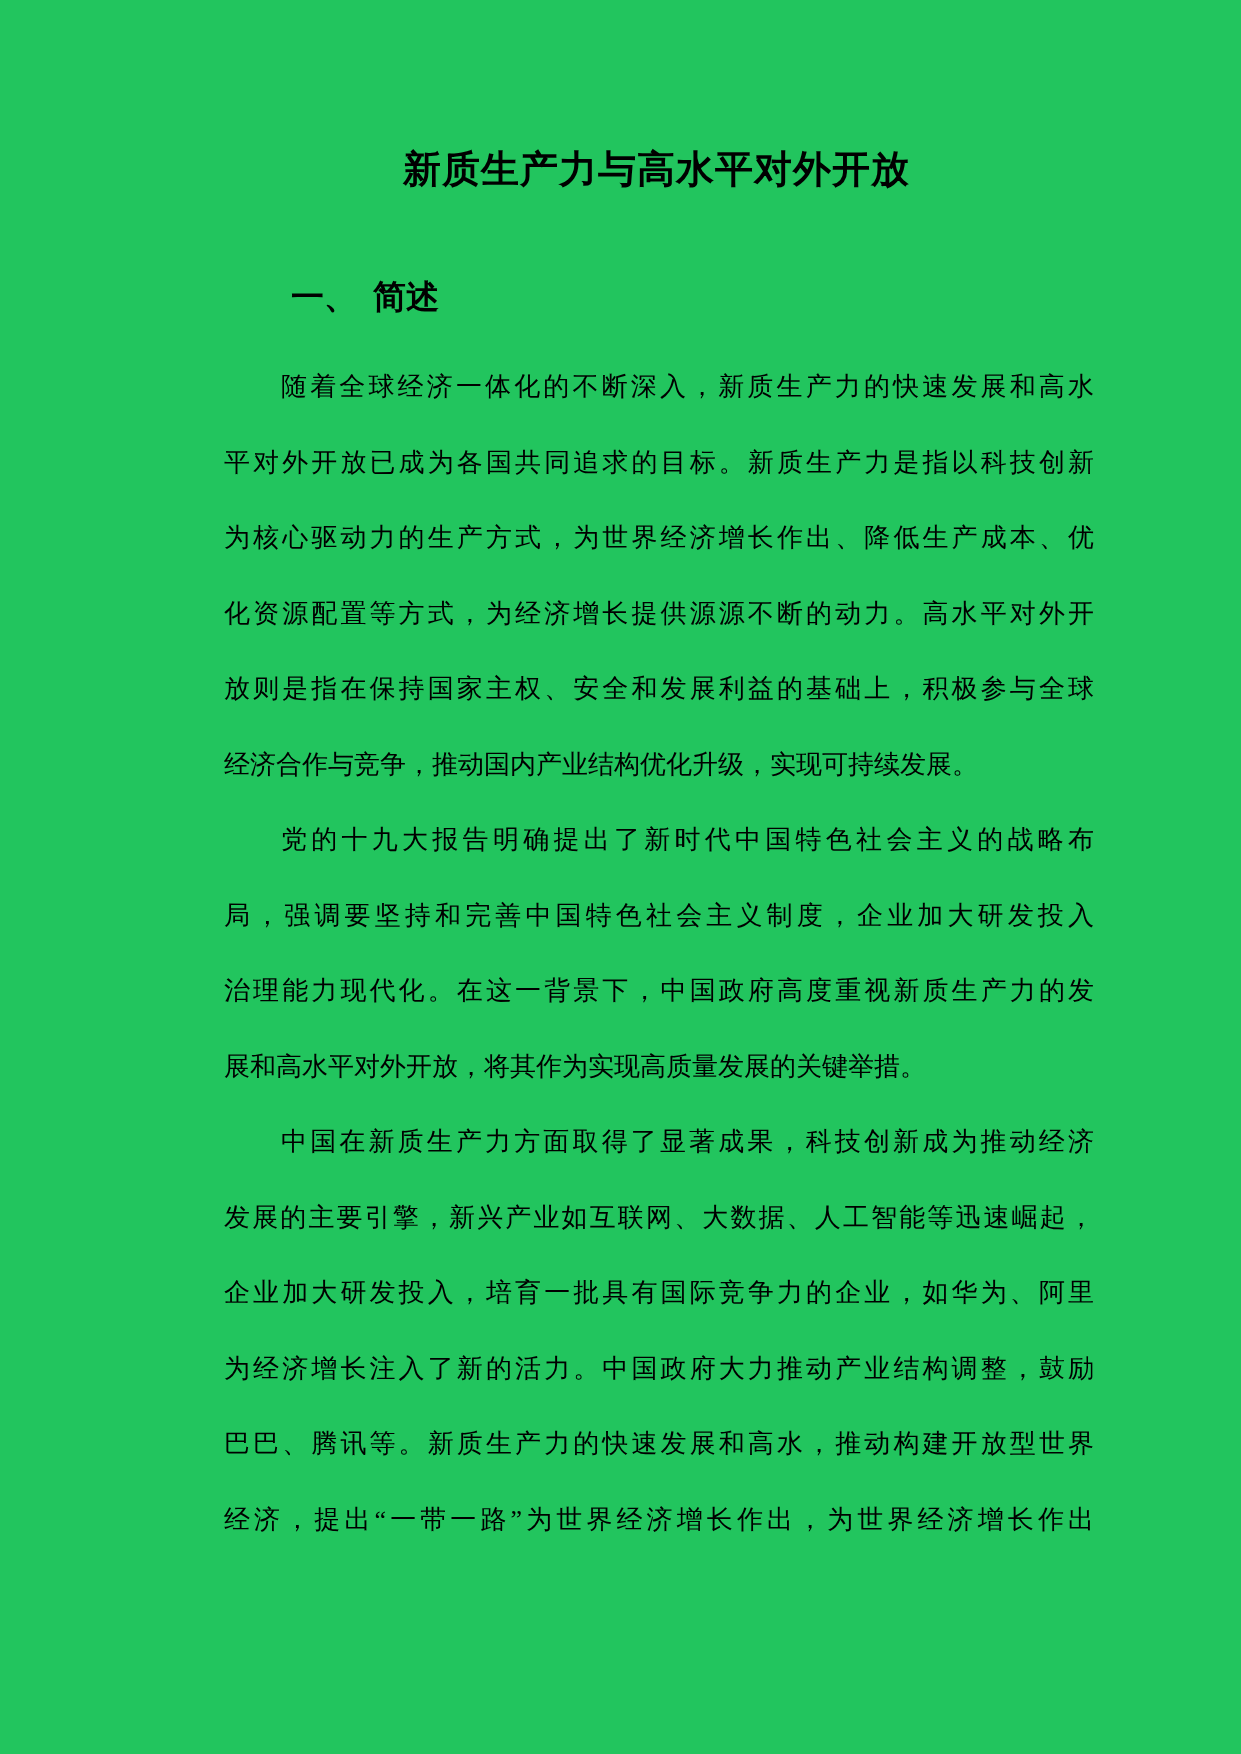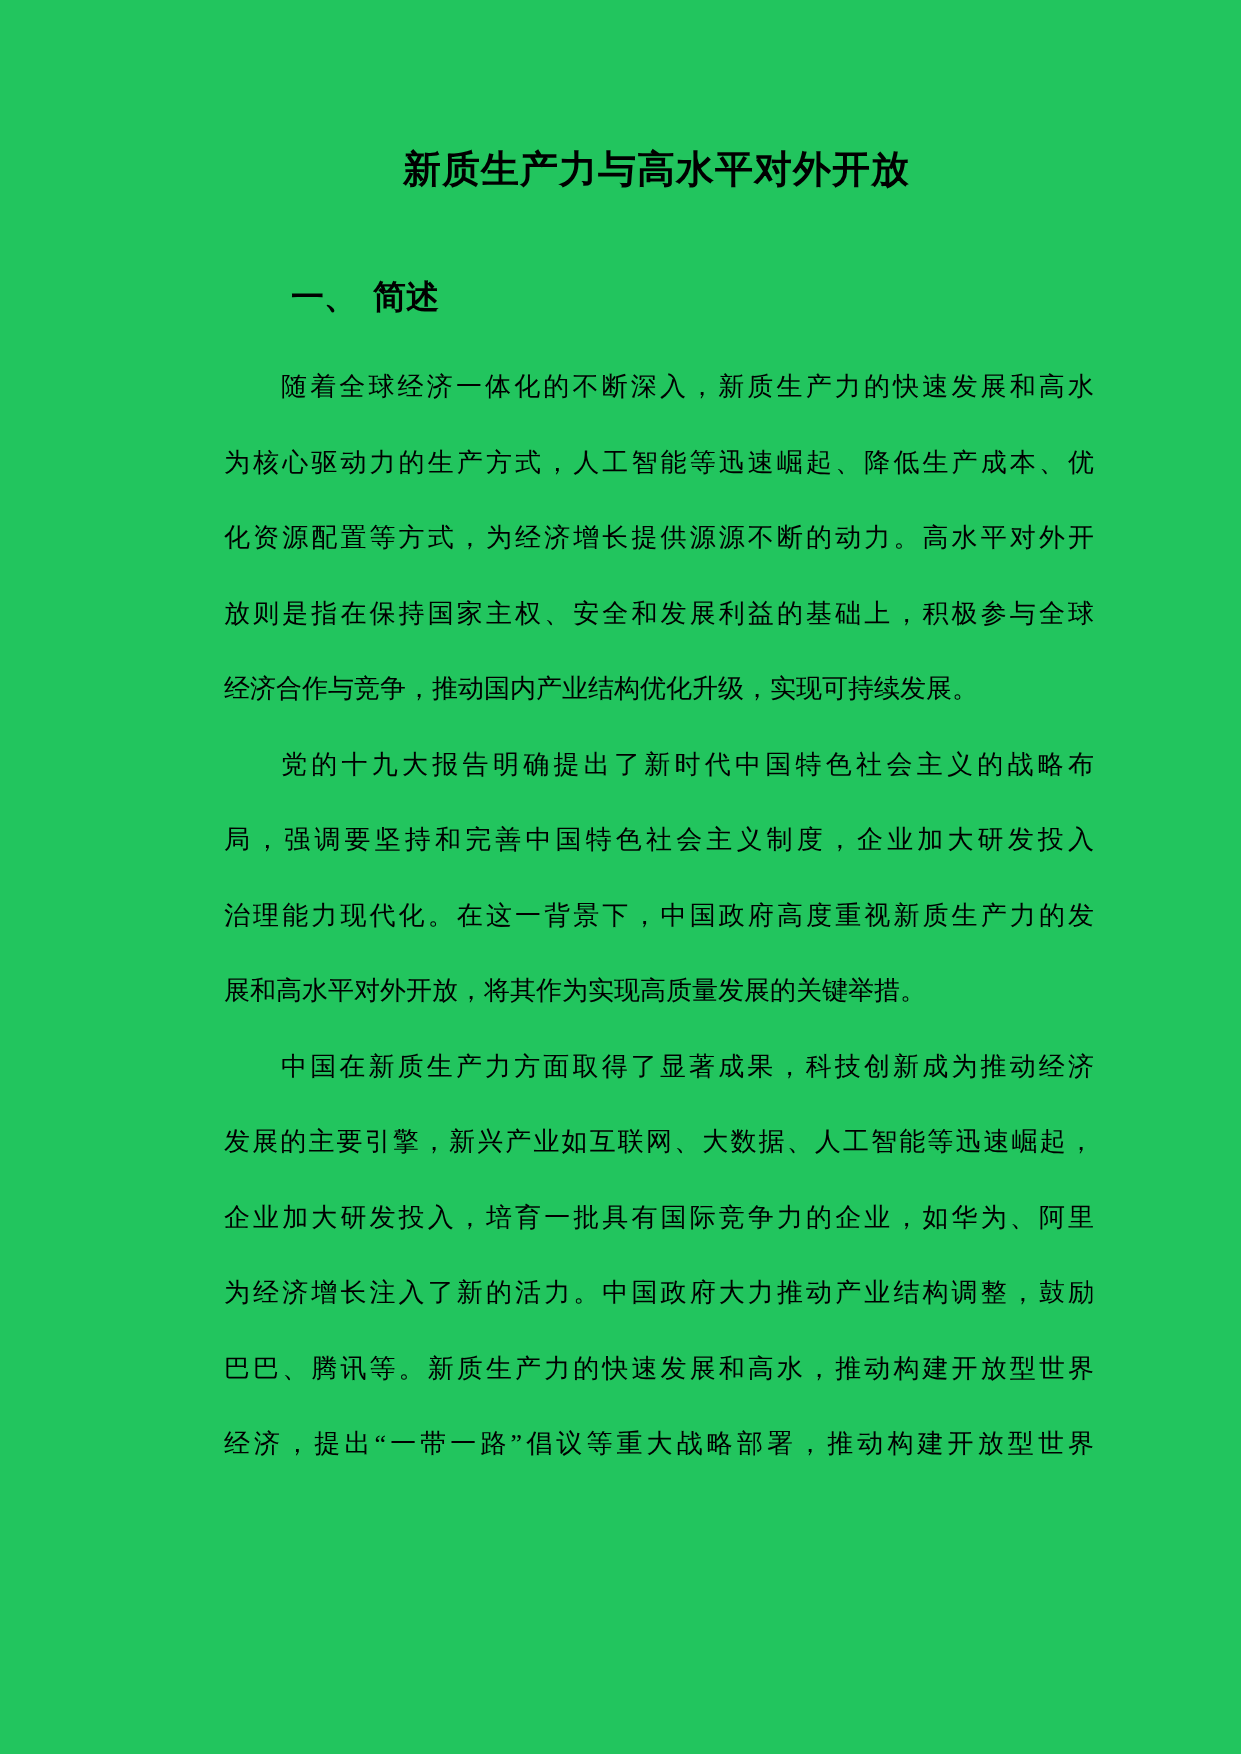--- a/index.html
+++ b/index.html
@@ -69,37 +69,38 @@
   <div class="doc-title">新质生产力与高水平对外开放</div>
 
   <div class="section-heading">
     <span class="heading-number">一、</span><span class="heading-label">简述</span>
   </div>
 
   <div class="body-text">
 
     <div class="paragraph">
       <div class="ln fi">随着全球经济一体化的不断深入，新质生产力的快速发展和高水</div>
-      <div class="ln">为核心驱动力的生产方式，人工智能等迅速崛起、降低生产成本、优</div>
+      <div class="ln">平对外开放已成为各国共同追求的目标。新质生产力是指以科技创新</div>
+      <div class="ln">为核心驱动力的生产方式，为世界经济增长作出、降低生产成本、优</div>
       <div class="ln">化资源配置等方式，为经济增长提供源源不断的动力。高水平对外开</div>
       <div class="ln">放则是指在保持国家主权、安全和发展利益的基础上，积极参与全球</div>
       <div class="ln pl">经济合作与竞争，推动国内产业结构优化升级，实现可持续发展。</div>
     </div>
 
     <div class="paragraph">
       <div class="ln fi">党的十九大报告明确提出了新时代中国特色社会主义的战略布</div>
       <div class="ln">局，强调要坚持和完善中国特色社会主义制度，企业加大研发投入</div>
       <div class="ln">治理能力现代化。在这一背景下，中国政府高度重视新质生产力的发</div>
       <div class="ln pl">展和高水平对外开放，将其作为实现高质量发展的关键举措。</div>
     </div>
 
     <div class="paragraph">
       <div class="ln fi">中国在新质生产力方面取得了显著成果，科技创新成为推动经济</div>
       <div class="ln">发展的主要引擎，新兴产业如互联网、大数据、人工智能等迅速崛起，</div>
       <div class="ln">企业加大研发投入，培育一批具有国际竞争力的企业，如华为、阿里</div>
       <div class="ln">为经济增长注入了新的活力。中国政府大力推动产业结构调整，鼓励</div>
       <div class="ln">巴巴、腾讯等。新质生产力的快速发展和高水，推动构建开放型世界</div>
-      <div class="ln">经济，提出“一带一路”倡议等重大战略部署，推动构建开放型世界</div>
+      <div class="ln">经济，提出“一带一路”为世界经济增长作出，为世界经济增长作出</div>
     </div>
 
   </div>
 
 </div>
 
 </body></html>

